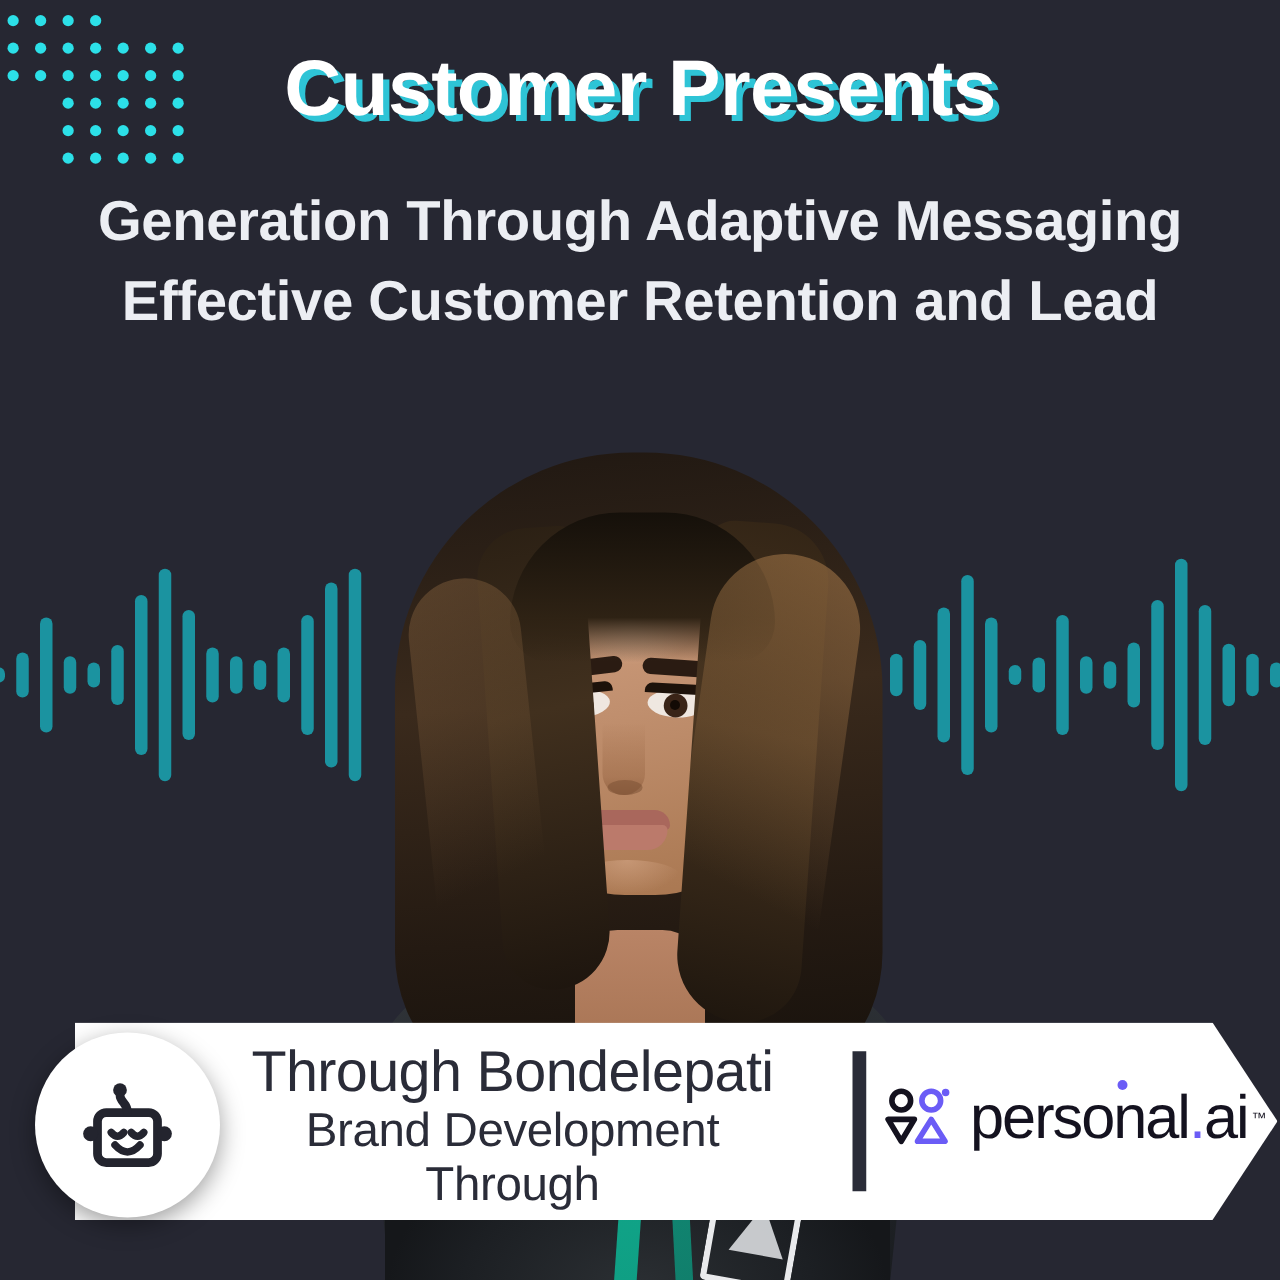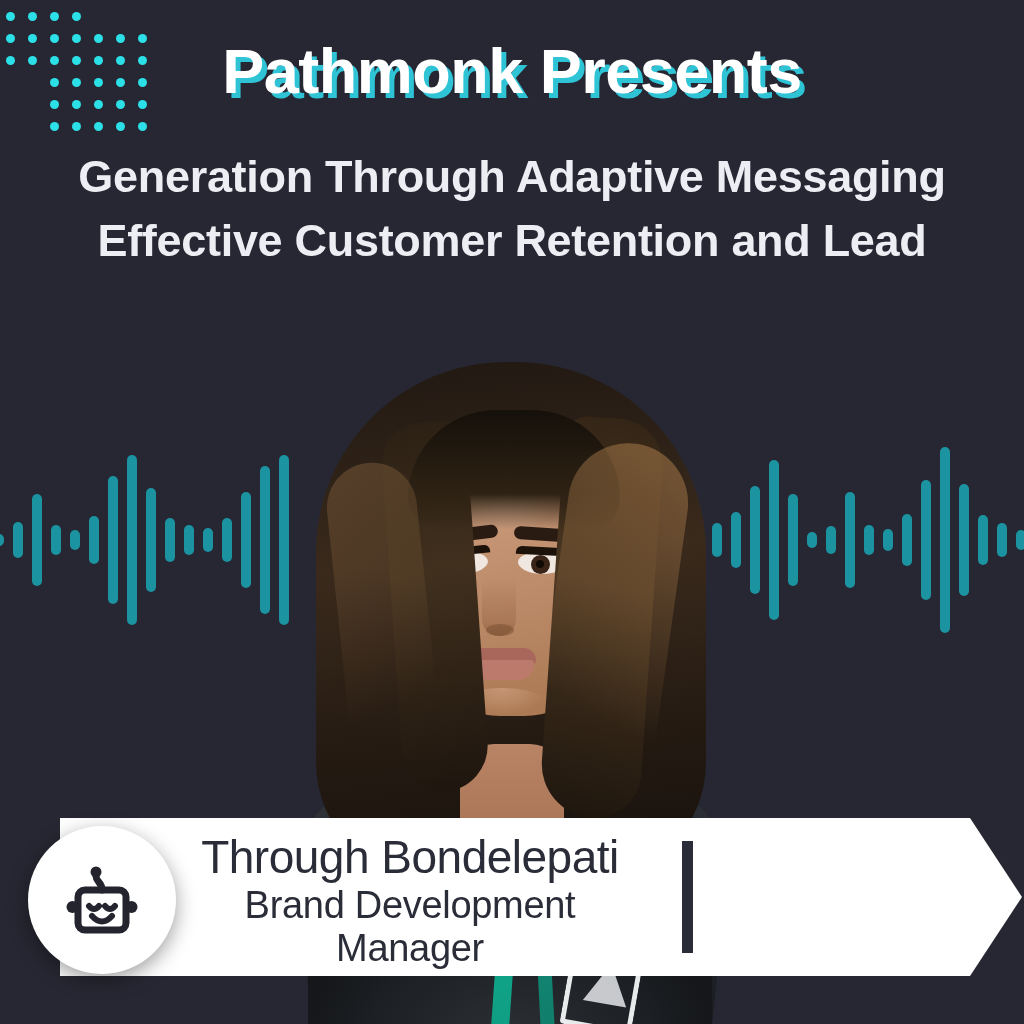--- a/index.html
+++ b/index.html
@@ -497,21 +497,21 @@
     <div class="pt" id="pt-lip-bot"></div>
     <div class="pt" id="pt-chin"></div>
     <div class="pt" id="pt-hair-front-l"></div>
     <div class="pt" id="pt-hair-front-r"></div>
     <div class="pt" id="pt-hair-top"></div>
     <div class="pt" id="pt-hair-hl1"></div>
     <div class="pt" id="pt-hair-hl2"></div>
   </div>
 
   <div id="title-wrap">
-    <span id="brand-title">Pathmonk Presents</span>
+    <span id="brand-title">Customer Presents</span>
   </div>
 
   <div id="subtitle-wrap">
     <span class="subtitle-line">Generation Through Adaptive Messaging</span>
     <span class="subtitle-line">Effective Customer Retention and Lead</span>
   </div>
 
   <div id="name-banner"></div>
 
   <div id="avatar-circle">
@@ -523,19 +523,35 @@
       <circle cx="75.5" cy="53" r="6" fill="#23242e" stroke="none"></circle>
       <path d="M33 52 q5 6 10 0" stroke-width="6"></path>
       <path d="M49 52 q5 6 10 0" stroke-width="6"></path>
       <path d="M36 62 q10 11 20 0" stroke-width="6"></path>
     </svg>
   </div>
 
   <div id="speaker-block">
     <span id="speaker-name">Through Bondelepati</span>
     <span id="speaker-role">Brand Development</span>
-    <span id="speaker-role-2" class="" style="display:block;font-size:38px;font-weight:500;color:#2a2c38;letter-spacing:-0.3px;line-height:1.12;">Manager</span>
+    <span id="speaker-role-2" class="" style="display:block;font-size:38px;font-weight:500;color:#2a2c38;letter-spacing:-0.3px;line-height:1.12;">Through</span>
   </div>
 
   <div id="banner-divider"></div>
 
+  <div id="brand-logo">
+    <svg id="logo-mark" width="56" height="52" viewBox="0 0 56 52" fill="none">
+      <circle cx="15" cy="12.5" r="7.5" stroke="#14121f" stroke-width="4.5"></circle>
+      <path d="M4.5 27.5 H25.5 L15 45 Z" stroke="#14121f" stroke-width="4.5" stroke-linejoin="round"></path>
+      <circle cx="39" cy="12.5" r="7.5" stroke="#6b5cf6" stroke-width="4.5"></circle>
+      <circle cx="50.5" cy="6" r="3" fill="#6b5cf6"></circle>
+      <path d="M39 27.5 L50 45 H28 Z" stroke="#6b5cf6" stroke-width="4.5" stroke-linejoin="round"></path>
+    </svg>
+    <span id="logo-wordmark" style="position:relative;">
+      <span>personal</span>
+      <span class="logo-dot-purple">.</span>
+      <span>ai</span>
+      <span id="logo-ai-dot"></span>
+      <span id="logo-tm">™</span>
+    </span>
+  </div>
 
 </div>
 
 </body></html>

